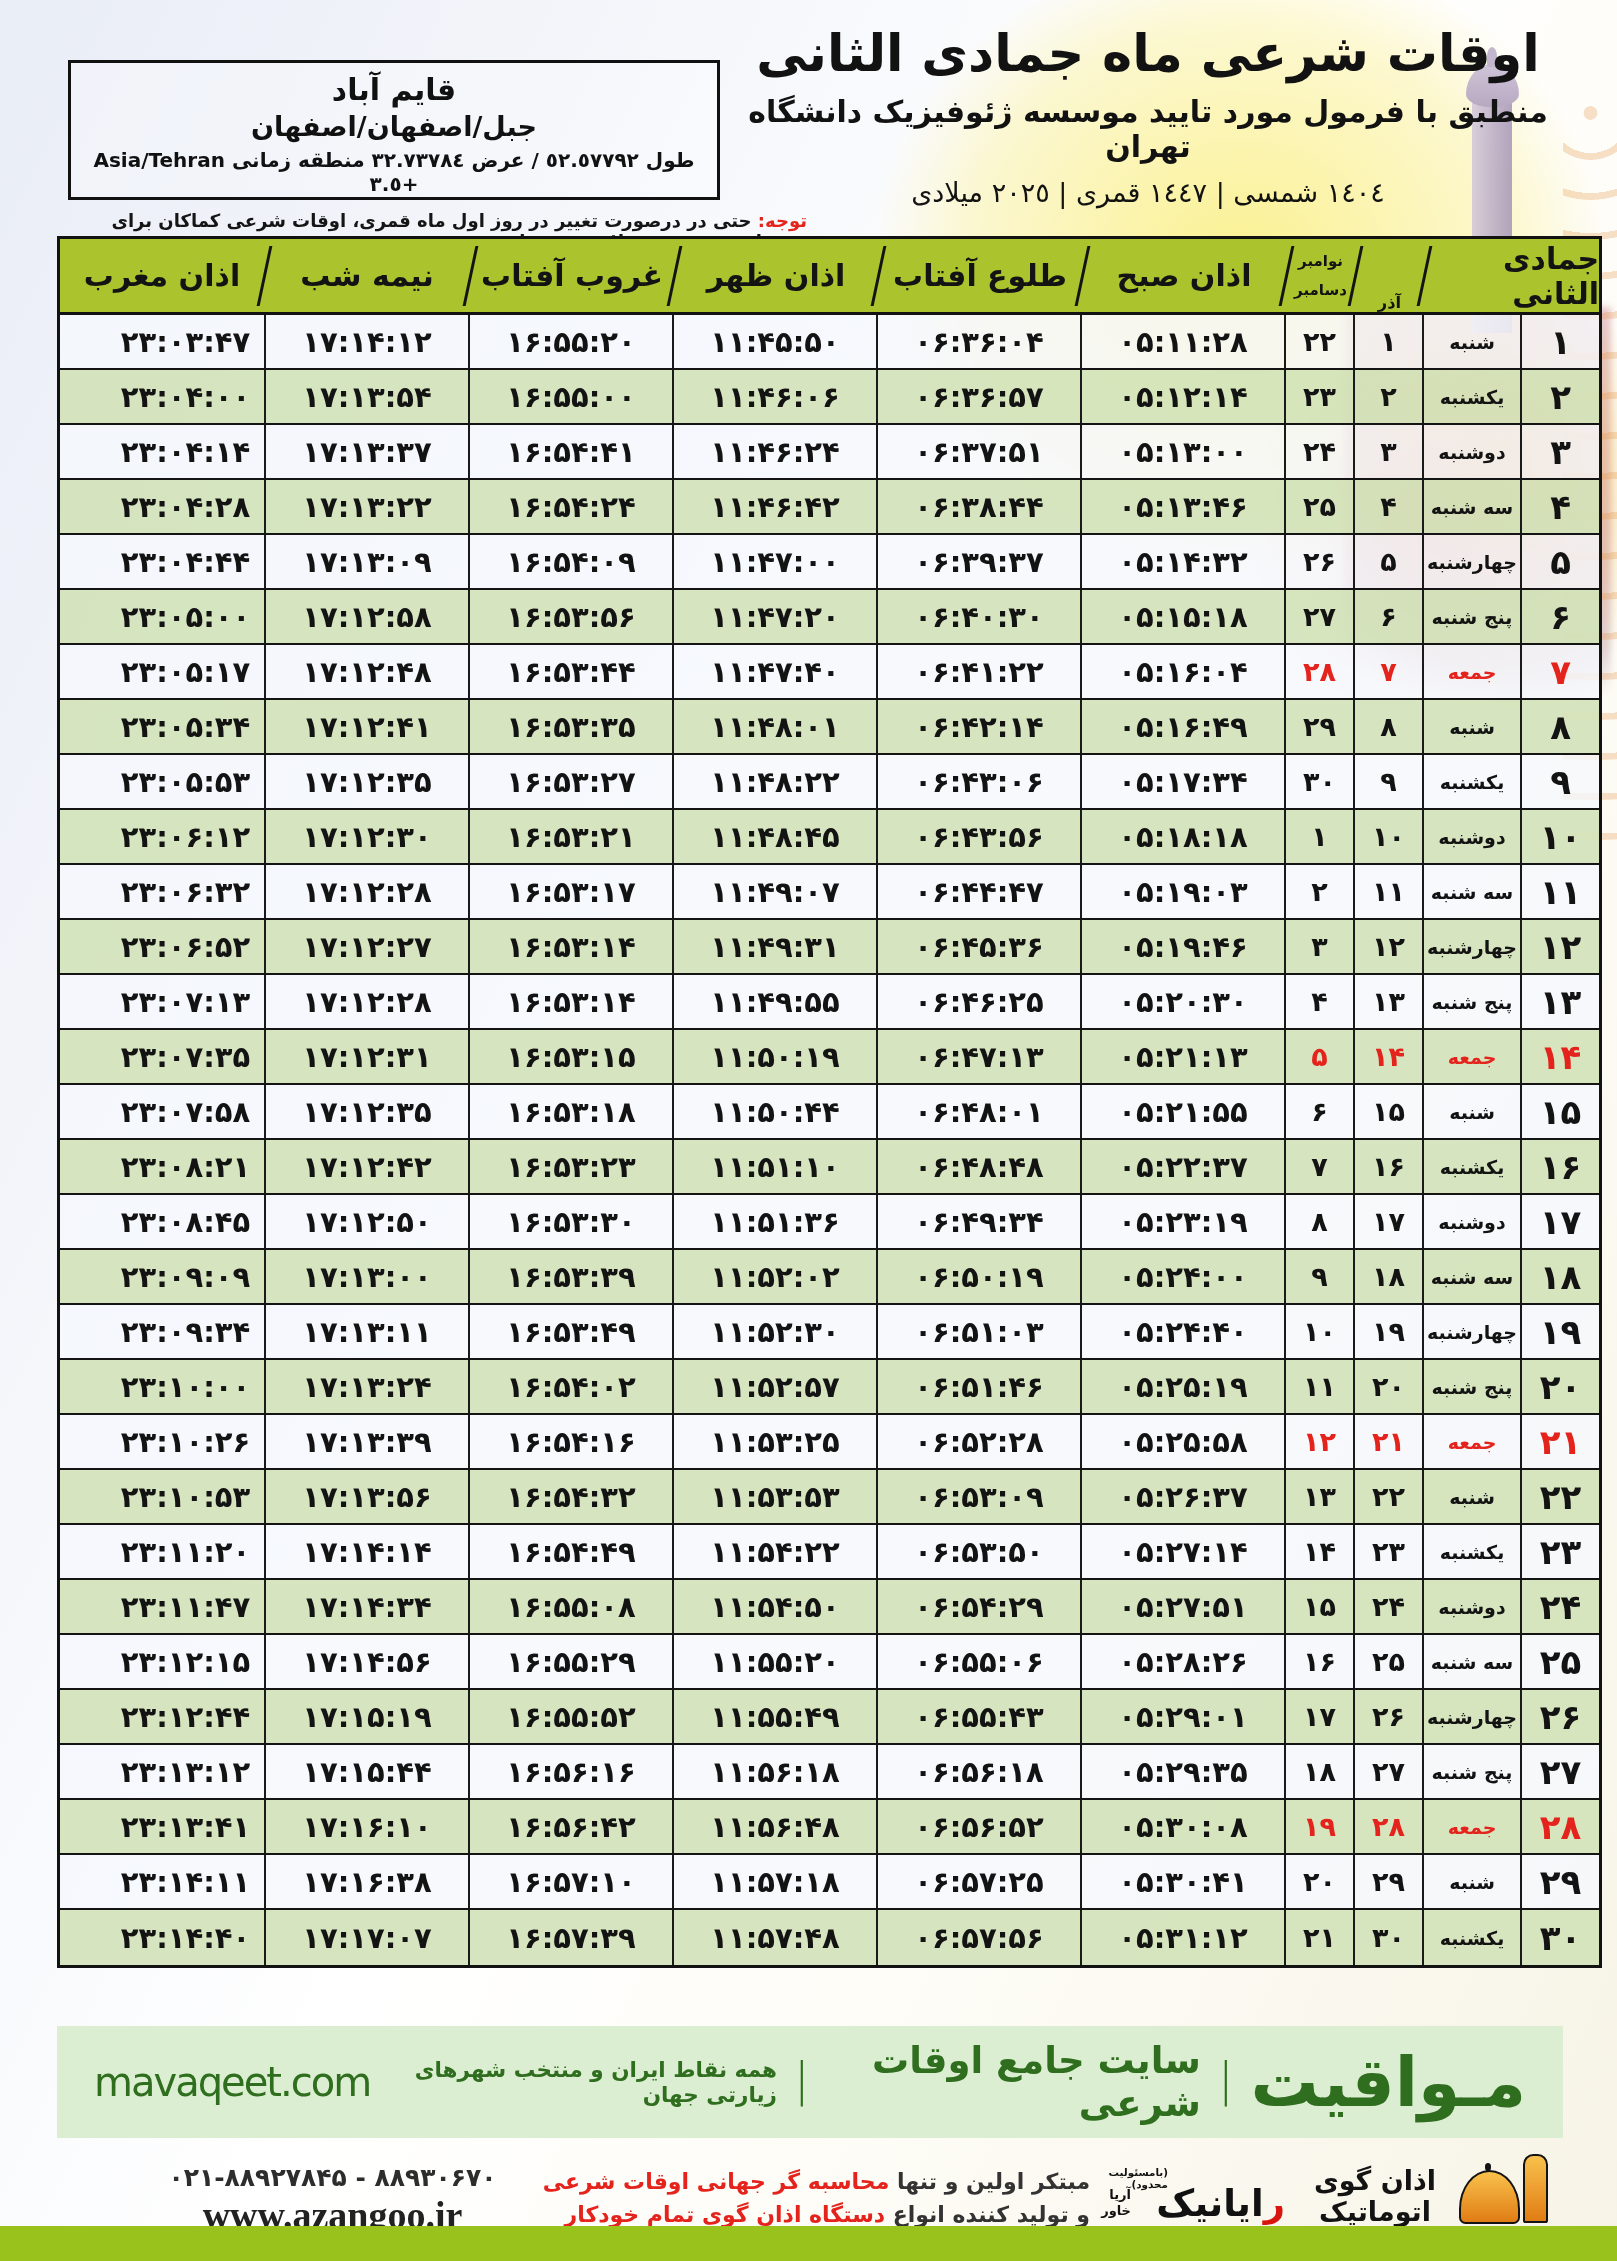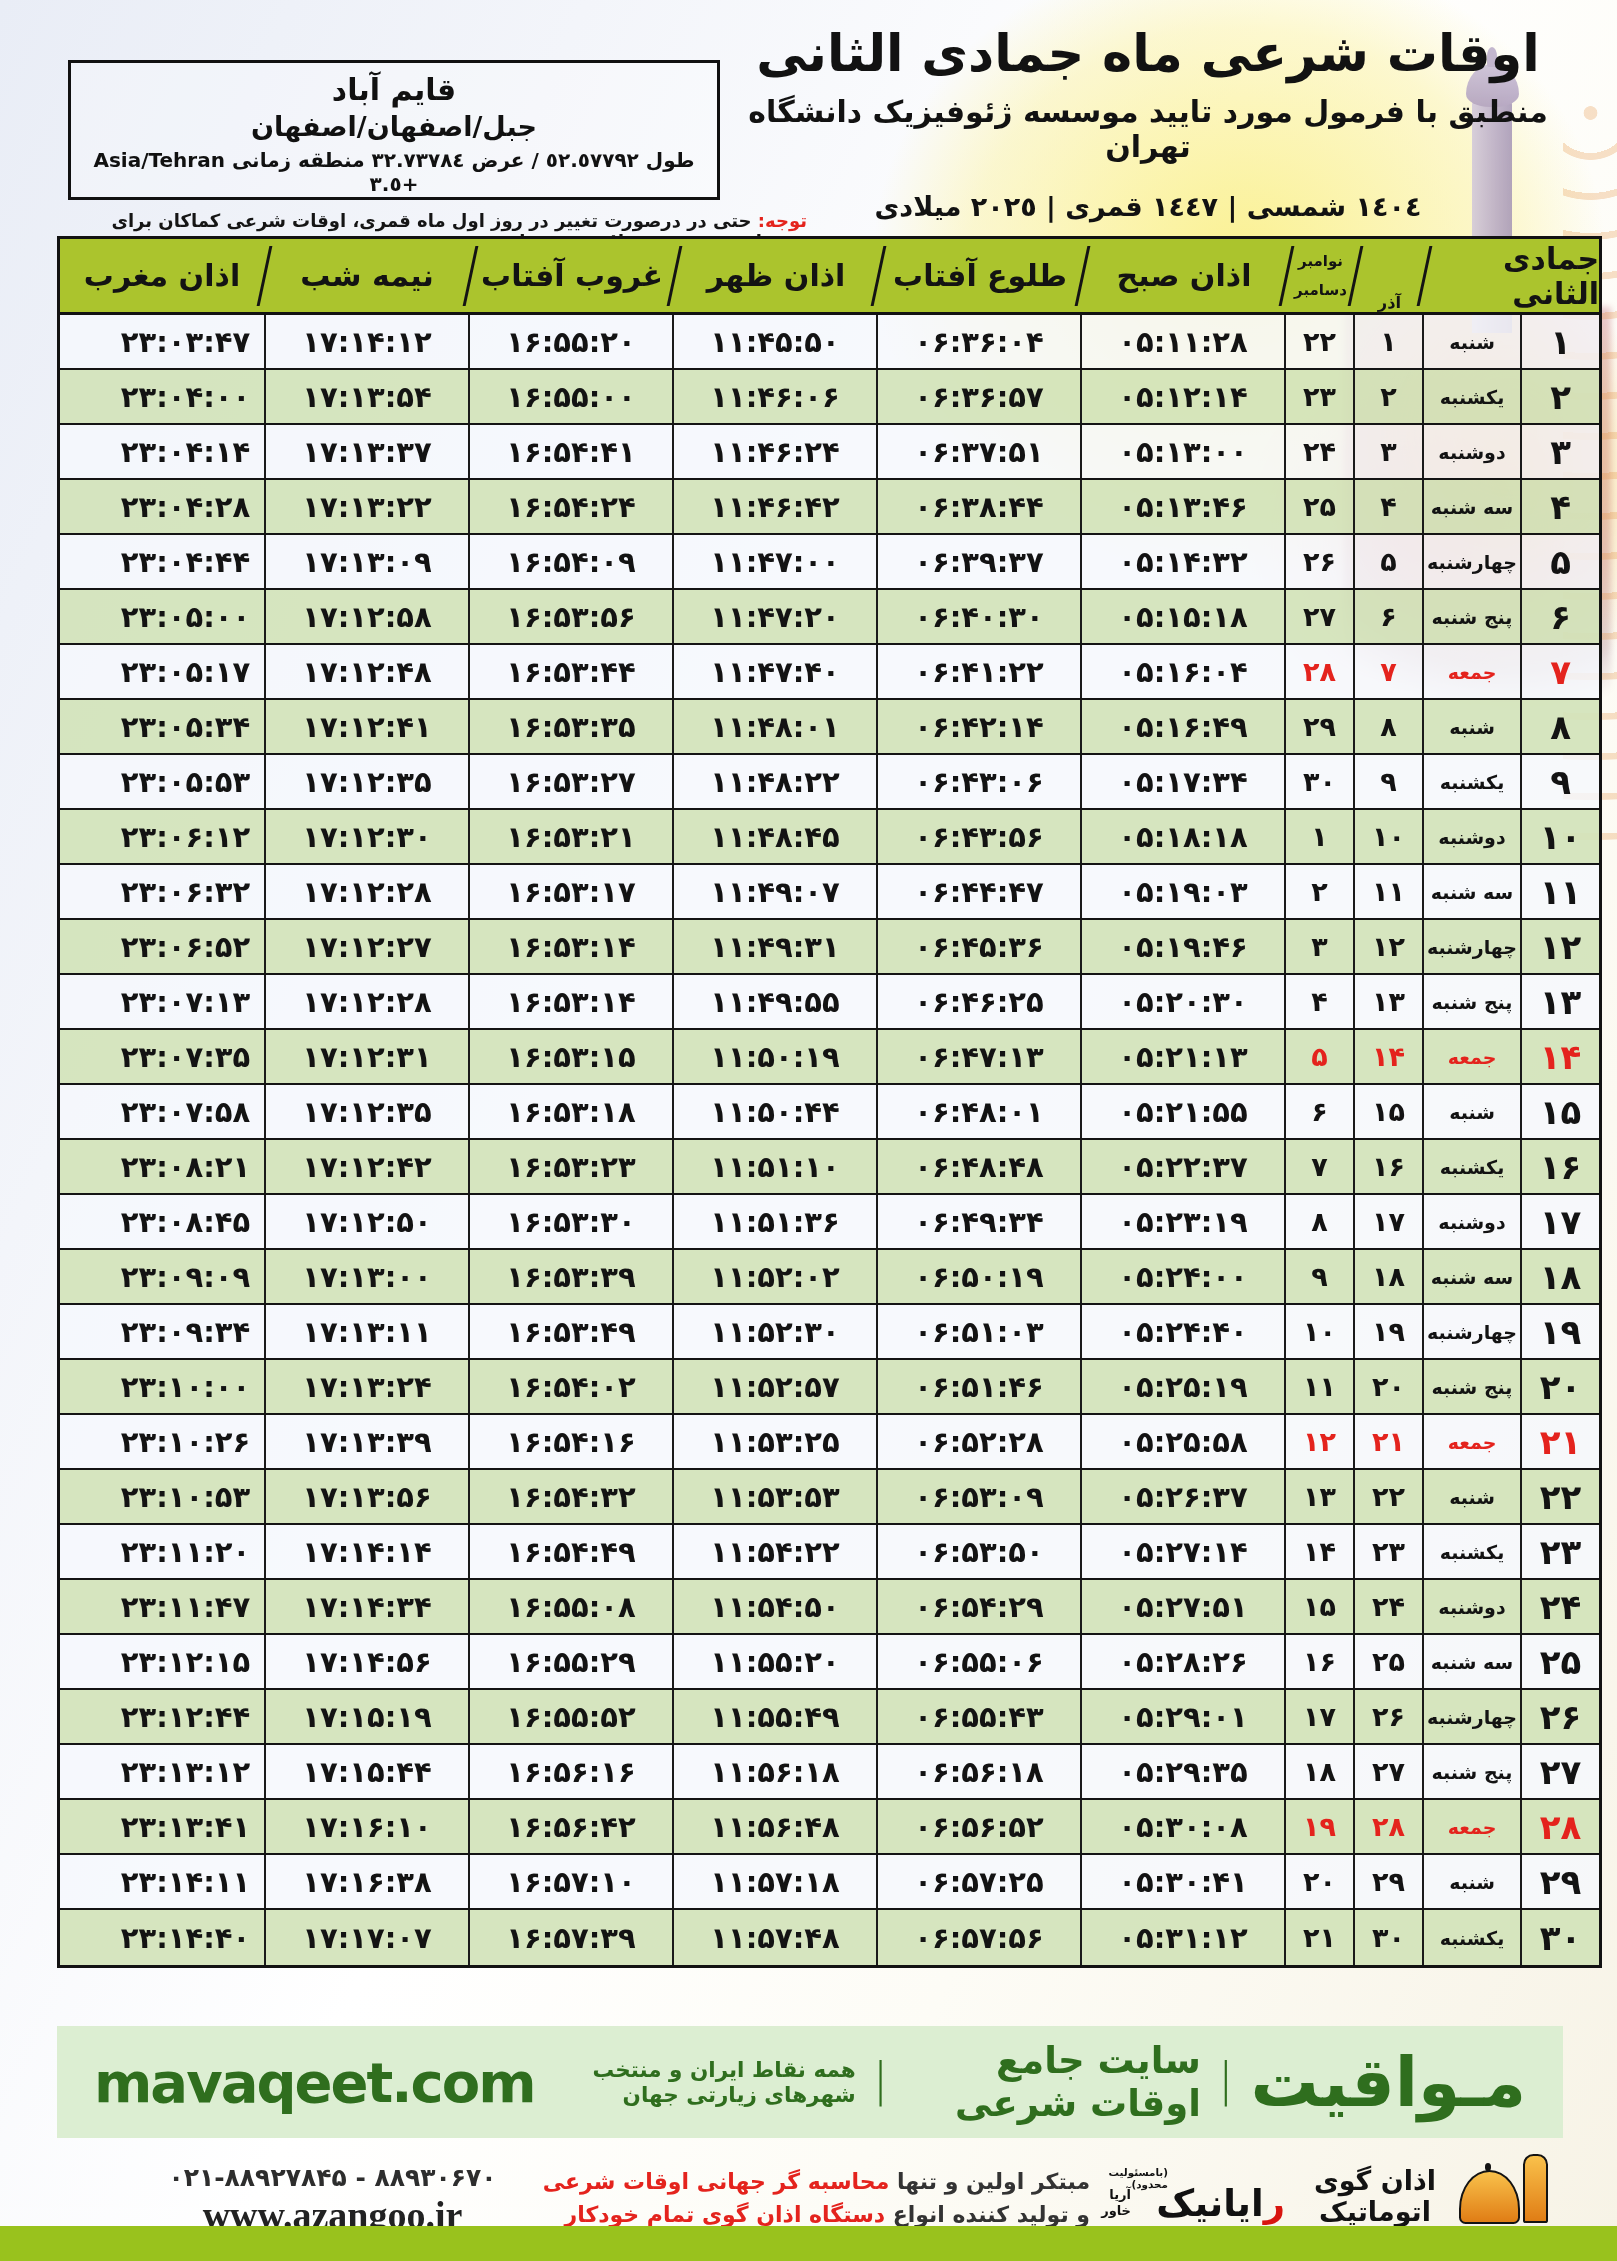--- a/index.html
+++ b/index.html
@@ -24,21 +24,21 @@
   .shrine{left:1344px;top:307px;width:267px;height:444px;filter:blur(3.3px);opacity:.55;
     background:radial-gradient(circle at 62% 28%,rgba(222,146,92,.9),rgba(190,104,118,.65) 42%,rgba(128,66,96,.4) 66%,rgba(128,66,96,0) 78%);}
   .warmband{left:1187px;top:300px;width:431px;height:483px;filter:blur(5.2px);opacity:.35;
     background:radial-gradient(closest-side,rgba(226,120,96,.7),rgba(226,120,96,0) 75%);}
   .ornament{left:1563px;top:91px;width:55px;height:776px;opacity:.5;
     background:repeating-radial-gradient(circle at 50% 22px,rgba(228,144,62,.55) 0 6.5px,rgba(228,144,62,0) 7.2px 40px);}
   
   .titles{position:absolute;left:724px;top:23.5px;width:848px;direction:rtl;text-align:center;color:#121212;}
   .main-title{font-size:51px;font-weight:800;letter-spacing:-0.7px;}
   .sub-title{font-size:30px;font-weight:700;margin-top:11.7px;}
-  .years{font-size:27px;font-weight:700;margin-top:27px;}
+  .years{font-size:27px;font-weight:400;margin-top:13px;}
   .locbox{position:absolute;left:68px;top:60px;width:646px;height:134px;border:3.3px solid #111;
     direction:rtl;text-align:center;color:#111;background:rgba(255,255,255,.25);}
   .loc-name{font-size:30px;font-weight:800;margin-top:9px;}
   .loc-region{font-size:27px;font-weight:700;margin-top:3.9px;}
   .loc-coords{font-size:20px;font-weight:700;margin-top:6.5px;}
   .noteline{position:absolute;left:57px;top:210px;width:750px;direction:rtl;text-align:right;
     font-size:18px;font-weight:700;color:#151515;}
   .noteline .nlabel{color:var(--friday-red,#e4231d);}
   
   .ptable{position:absolute;left:57px;top:236px;width:max-content;border:3.9px solid #121212;z-index:2;}
@@ -70,21 +70,21 @@
   .fri .c-d,.fri .c-w,.fri .c-az,.fri .c-nd{color:var(--friday-red,#e4231d);}
   
   .banner{position:absolute;left:57px;top:2026px;width:1506px;height:112px;
     background:var(--banner-bg,#dceed2);display:flex;direction:rtl;align-items:center;
     justify-content:space-between;padding:0 37px;box-sizing:border-box;color:var(--banner-green,#2f6e1e);}
   .b-right{display:flex;direction:rtl;align-items:center;gap:17px;}
   .b-brand{font-size:68px;font-weight:800;letter-spacing:-1.3px;}
   .b-sep{font-size:46px;font-weight:300;transform:translateY(-2.6px);}
   .b-tag{font-size:37px;font-weight:800;}
   .b-sub{font-size:21.5px;font-weight:700;}
-  .b-domain{font-size:56px;font-weight:700;letter-spacing:-2px;direction:ltr;}
+  .b-domain{font-size:40px;font-weight:400;letter-spacing:-2px;direction:ltr;}
   
   .phones{position:absolute;left:91px;top:2163px;width:483px;text-align:center;color:#2d2d2d;}
   .phone-num{font-size:25px;font-weight:800;direction:ltr;}
   .site{font-size:38px;font-family:"Liberation Serif","DejaVu Serif",serif;font-weight:700;
     color:#222;margin-top:1.3px;direction:ltr;}
   .claims{position:absolute;left:535px;top:2165px;width:555px;direction:rtl;text-align:right;
     font-size:22px;font-weight:800;line-height:33px;color:#333;}
   .claims .cred{color:var(--friday-red,#e4231d);}
   .rayanik{position:absolute;left:1096px;top:2170px;width:189px;height:65px;direction:rtl;color:#111;}
   .ry-name{position:absolute;right:0;top:11.7px;font-size:37px;font-weight:900;}

